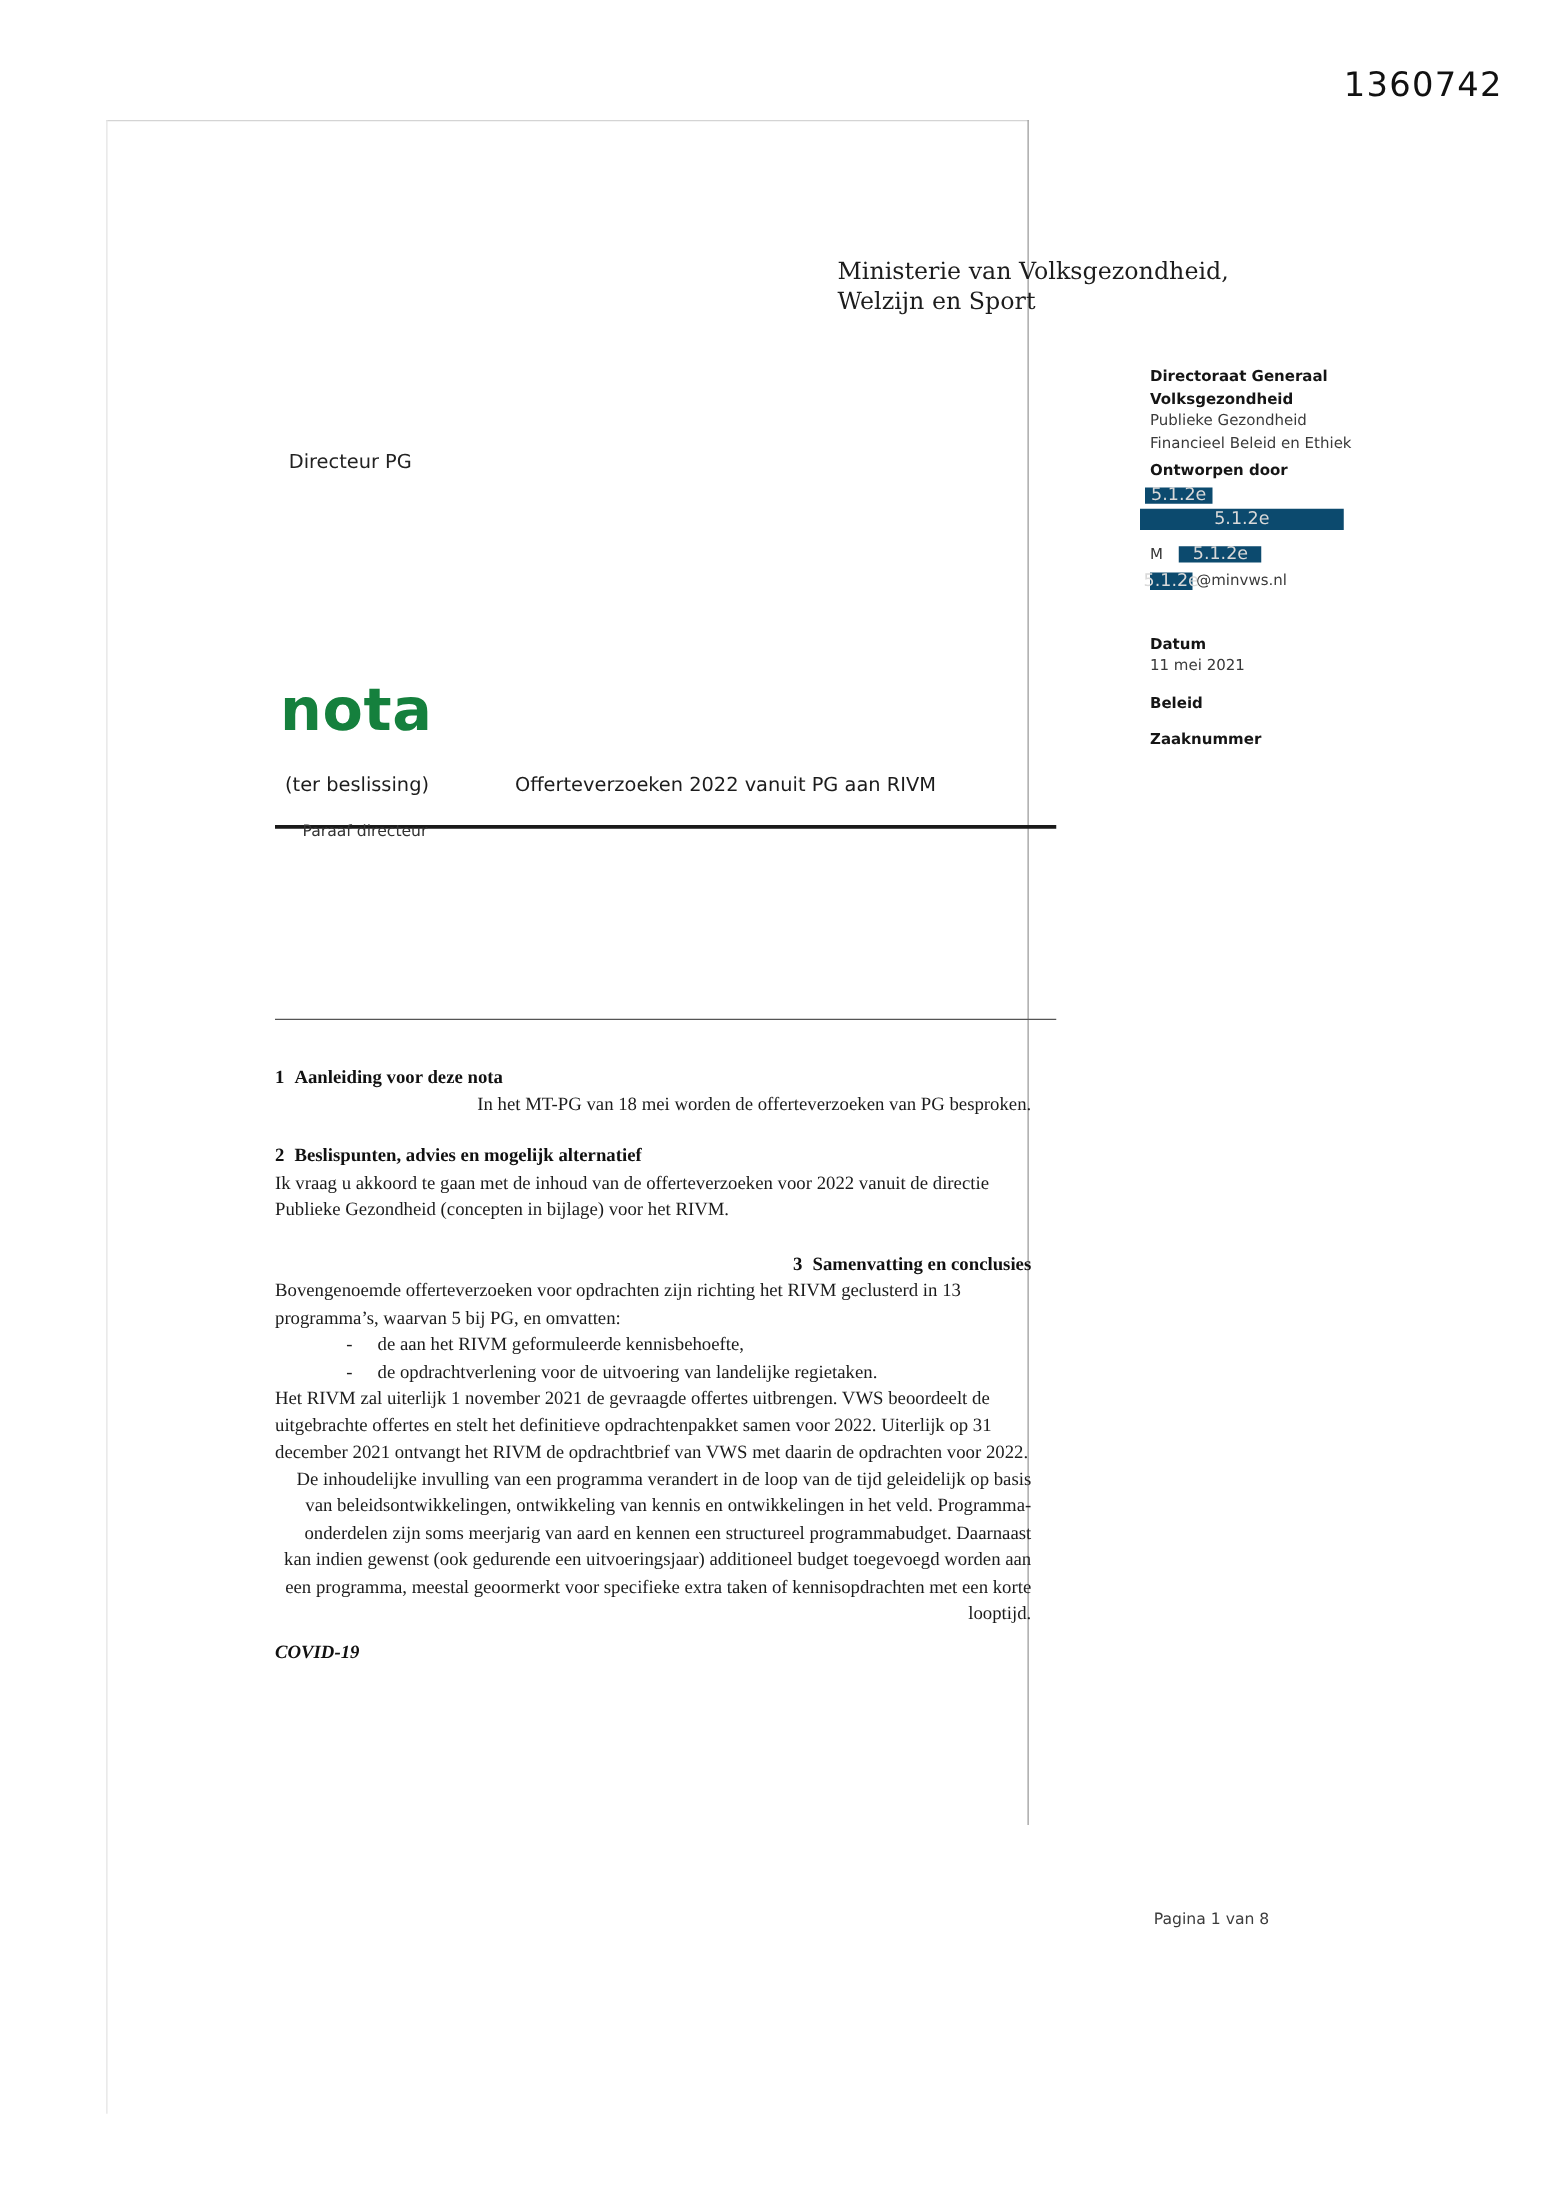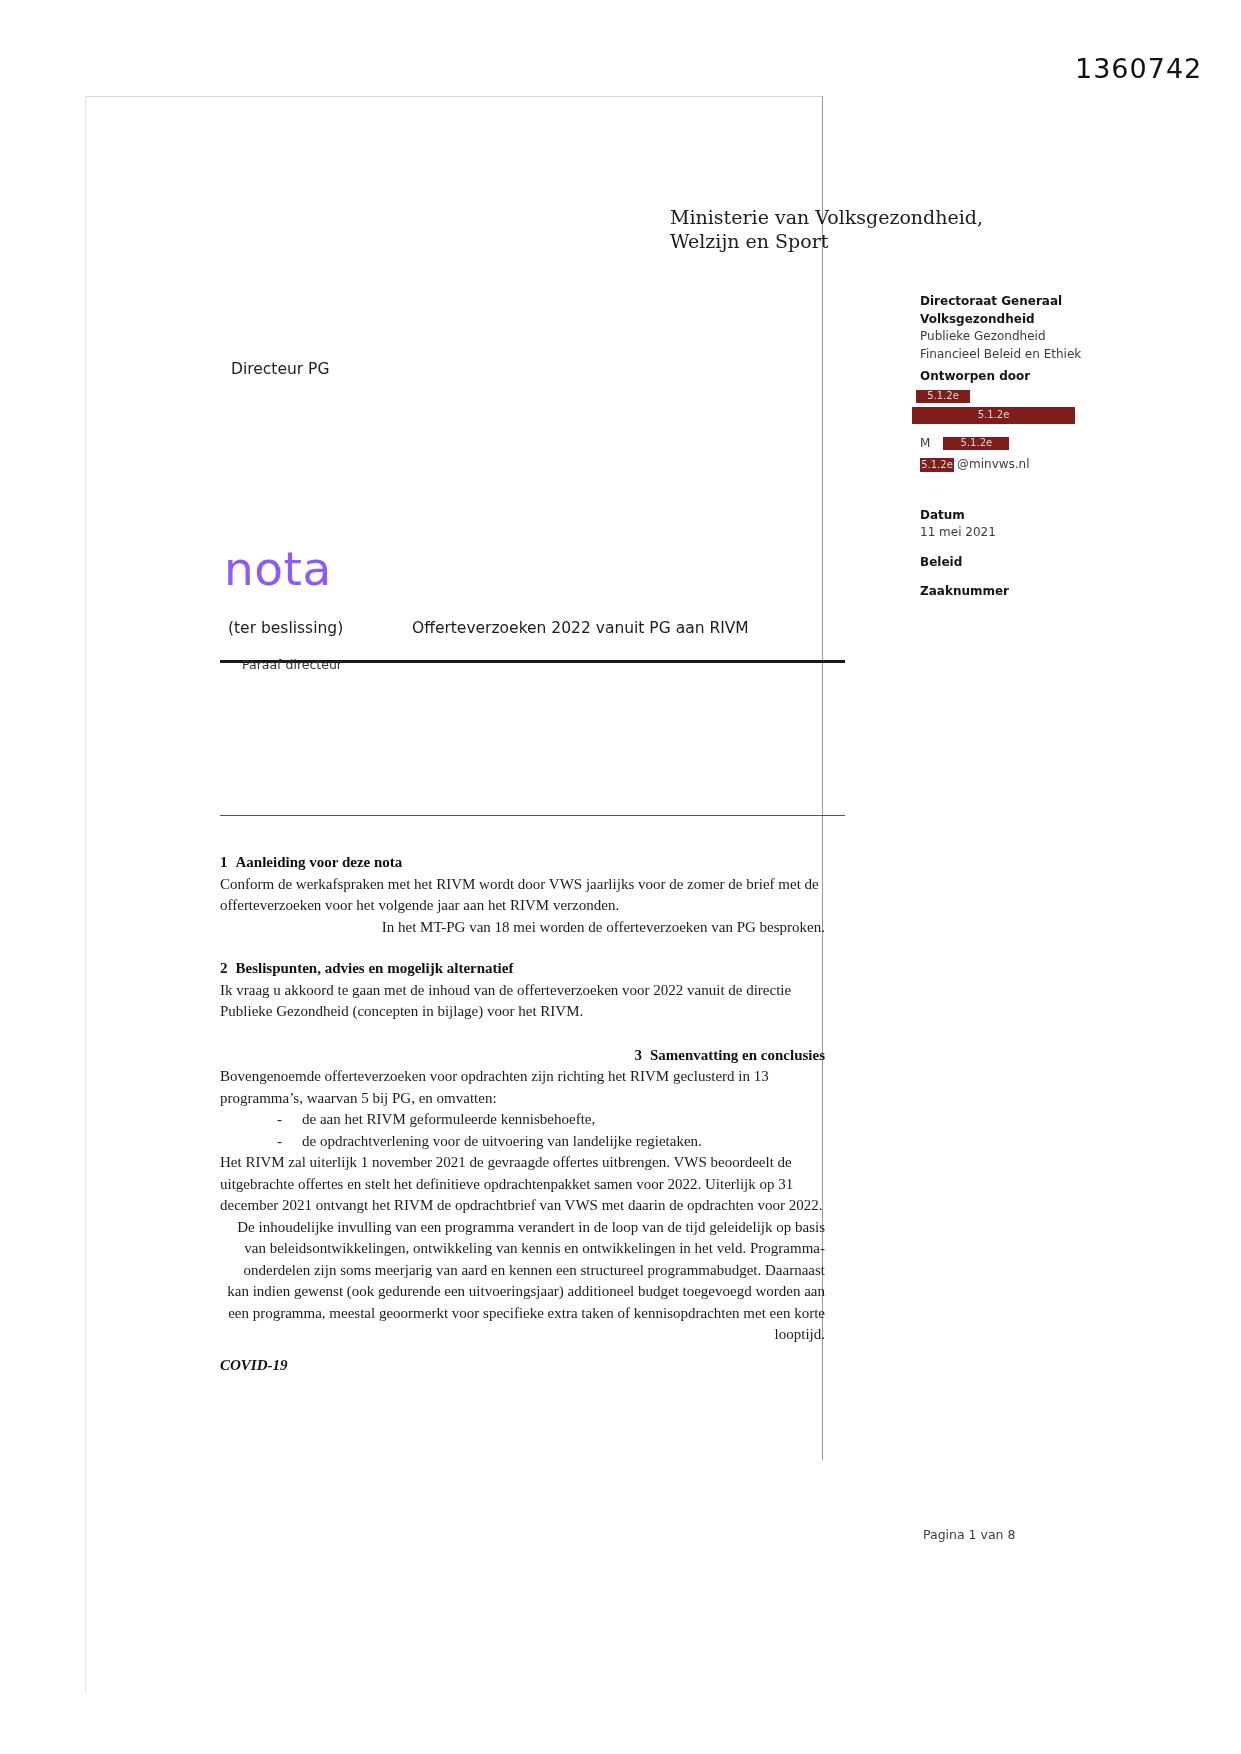--- a/index.html
+++ b/index.html
@@ -10,33 +10,33 @@
   
   .edge-top{position:absolute;left:85px;top:96px;width:738px;height:1px;background:#d4d4d4;}
   .edge-left{position:absolute;left:85px;top:96px;width:1px;height:1595px;background:#e4e4e4;}
   .crease{position:absolute;left:822px;top:96px;width:1px;height:1364px;background:#9a9a9a;}
 
   .docnum{position:absolute;left:1075px;top:53px;font-size:27px;letter-spacing:1px;color:#111;}
   .ministry{position:absolute;left:670px;top:205px;font-family:"DejaVu Serif",serif;
     font-size:19px;line-height:24px;color:#1c1c1c;}
   .addressee{position:absolute;left:231px;top:360px;font-size:15.5px;color:#222;}
   .nota-title{position:absolute;left:224px;top:545px;font-size:47px;line-height:48px;
-    font-weight:400;color:#8b5cf6;letter-spacing:.5px;}
+    font-weight:700;color:#15803d;letter-spacing:.5px;}
   .decision{position:absolute;left:228px;top:619px;font-size:15.5px;color:#1c1c1c;}
   .subject{position:absolute;left:412px;top:619px;font-size:15.5px;color:#1c1c1c;}
   .rule-thick{position:absolute;left:220px;top:660px;width:625px;height:2.5px;background:#1a1a1a;}
   .paraaf{position:absolute;left:242px;top:657px;font-size:12.5px;color:#333;}
   .rule-thin{position:absolute;left:220px;top:815px;width:625px;height:1px;background:#555;}
 
   
   .sidebar{position:absolute;left:920px;top:293px;width:170px;font-size:12px;
     line-height:17.5px;color:#3a3a3a;}
   .sb-bold{font-weight:bold;color:#151515;}
   .sb-label{font-weight:bold;color:#151515;margin-top:5px;}
-  .redact{background:#7f1d1d;color:#d9d9d9;font-size:10px;line-height:1;
+  .redact{background:#0c4a6e;color:#d9d9d9;font-size:14px;line-height:1;
     display:flex;align-items:center;justify-content:center;}
   .redact-sm{width:54px;height:13px;margin-left:-4px;margin-top:4px;}
   .redact-wide{width:163px;height:17px;margin-left:-8px;margin-top:4px;}
   .row-m{display:flex;align-items:center;margin-top:11px;}
   .row-m .redact{width:66px;height:13px;margin-left:13px;}
   .row-email{display:flex;align-items:center;margin-top:4px;}
   .row-email .redact{width:34px;height:14px;margin-right:3px;}
   .sb-datum{margin-top:33px;}
   .sb-kenmerk{margin-top:12px;}
   .sb-zaak{margin-top:12px;}
@@ -102,21 +102,20 @@
   <div>11 mei 2021</div>
   <div class="sb-label sb-kenmerk">Beleid</div>
   <div class="sb-label sb-zaak">Zaaknummer</div>
 </div>
 
 <div class="doc-body">
 
   <div class="sec-h">
     <span class="num">1</span><span class="ttl">Aanleiding voor deze nota</span>
   </div>
-  <p>Conform de werkafspraken met het RIVM wordt door VWS jaarlijks voor de zomer de brief met de offerteverzoeken voor het volgende jaar aan het RIVM verzonden.</p>
   <p class="mt-line">In het MT-PG van 18 mei worden de offerteverzoeken van PG besproken.</p>
 
   <div class="sec-h mt-sec">
     <span class="num">2</span><span class="ttl">Beslispunten, advies en mogelijk alternatief</span>
   </div>
   <p>Ik vraag u akkoord te gaan met de inhoud van de offerteverzoeken voor 2022 vanuit de directie Publieke Gezondheid (concepten in bijlage) voor het RIVM.</p>
 
   <div class="sec-h mt-line">
     <span class="num">3</span><span class="ttl">Samenvatting en conclusies</span>
   </div>

